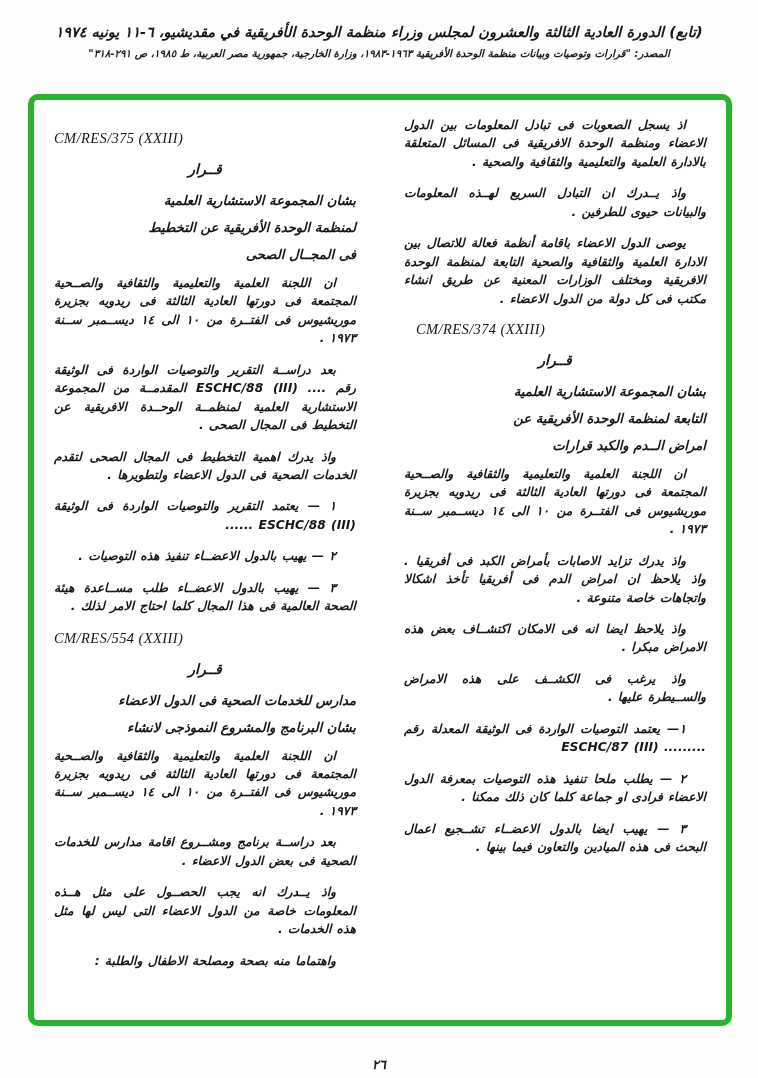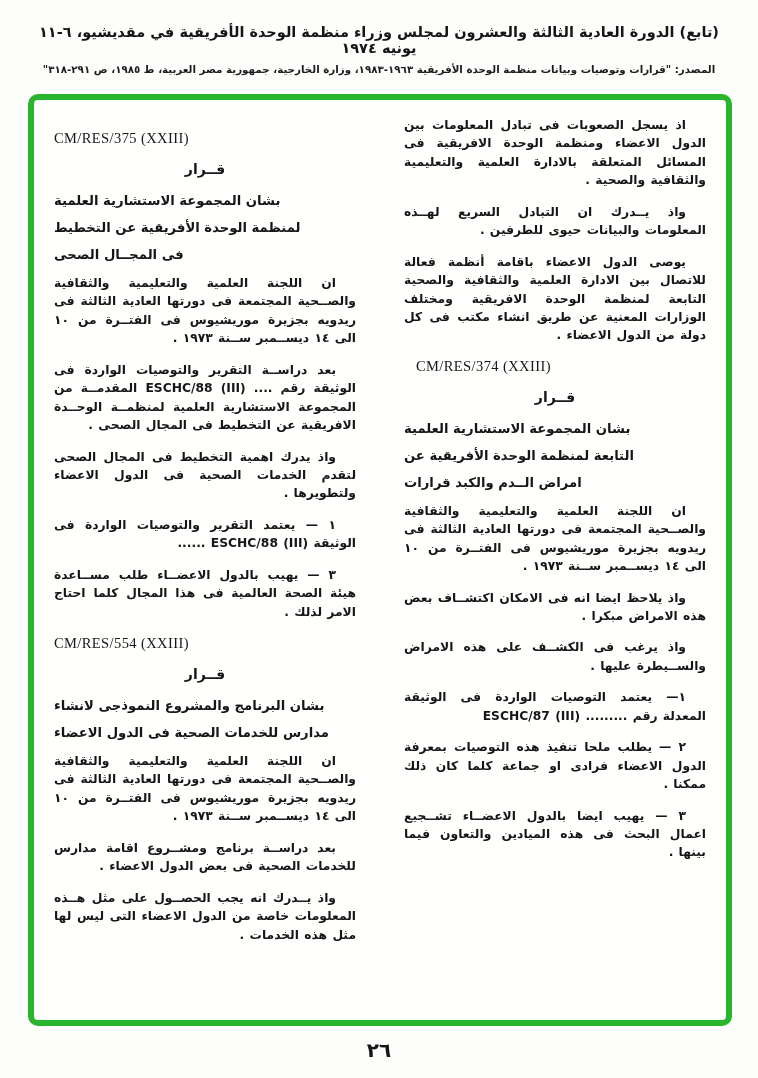--- a/index.html
+++ b/index.html
@@ -7,20 +7,21 @@
     width: 758px; height: 1078px;
     background: #fdfdfb;
     font-family: "DejaVu Sans", sans-serif;
     color: #161616;
     overflow: hidden;
   }
   .page {
     position: relative;
     width: 758px; height: 1078px;
     box-sizing: border-box;
+    font-style: italic;
   }
   
   .page-header {
     direction: rtl;
     text-align: center;
     padding-top: 24px;
   }
   .header-line1 {
     font-size: 14.5px;
     font-weight: bold;
@@ -75,32 +76,32 @@
     margin: 14px 0 14px 0;
   }
   .column:first-child .block-code { margin-top: 4px; margin-left: 12px; }
   .block-qarar {
     text-align: center;
     font-size: 14px;
     font-weight: bold;
     margin: 4px 0 16px 0;
   }
   .block-title {
-    text-align: left;
+    text-align: right;
     font-size: 13.2px;
     font-weight: bold;
     margin: 0 0 12px 0;
   }
   
   .page-number {
     position: absolute;
     left: 0; right: 0;
-    bottom: 16px;
+    bottom: 6px;
     text-align: center;
-    font-size: 20px;
+    font-size: 13px;
     font-weight: bold;
     letter-spacing: 4px;
     direction: rtl;
   }
 </style>
 </head>
 <body>
 
 <div class="page">
 
@@ -114,43 +115,46 @@
       <div class="column">
           <div class="block block-para">اذ يسجل الصعوبات فى تبادل المعلومات بين الدول الاعضاء ومنظمة الوحدة الافريقية فى المسائل المتعلقة بالادارة العلمية والتعليمية والثقافية والصحية .</div>
           <div class="block block-para">واذ يــدرك ان التبادل السريع لهــذه المعلومات والبيانات حيوى للطرفين .</div>
           <div class="block block-para">يوصى الدول الاعضاء باقامة أنظمة فعالة للاتصال بين الادارة العلمية والثقافية والصحية التابعة لمنظمة الوحدة الافريقية ومختلف الوزارات المعنية عن طريق انشاء مكتب فى كل دولة من الدول الاعضاء .</div>
           <div class="block block-code">CM/RES/374 (XXIII)</div>
           <div class="block block-qarar">قــرار</div>
           <div class="block block-title">بشان المجموعة الاستشارية العلمية</div>
           <div class="block block-title">التابعة لمنظمة الوحدة الأفريقية عن</div>
           <div class="block block-title">امراض الــدم والكبد قرارات</div>
           <div class="block block-para">ان اللجنة العلمية والتعليمية والثقافية والصــحية المجتمعة فى دورتها العادية الثالثة فى ريدويه بجزيرة موريشيوس فى الفتــرة من ١٠ الى ١٤ ديســمبر ســنة ١٩٧٣ .</div>
+          <div class="block block-para">واذ يدرك تزايد الاصابات بأمراض الكبد فى أفريقيا . واذ يلاحظ ان امراض الدم فى أفريقيا تأخذ اشكالا واتجاهات خاصة متنوعة .</div>
           <div class="block block-para">واذ يلاحظ ايضا انه فى الامكان اكتشــاف بعض هذه الامراض مبكرا .</div>
           <div class="block block-para">واذ يرغب فى الكشــف على هذه الامراض والســيطرة عليها .</div>
           <div class="block block-para">١— يعتمد التوصيات الواردة فى الوثيقة المعدلة رقم ......... ESCHC/87 (III)</div>
           <div class="block block-para">٢ — يطلب ملحا تنفيذ هذه التوصيات بمعرفة الدول الاعضاء فرادى او جماعة كلما كان ذلك ممكنا .</div>
           <div class="block block-para">٣ — يهيب ايضا بالدول الاعضــاء تشــجيع اعمال البحث فى هذه الميادين والتعاون فيما بينها .</div>
         </div>
       <div class="column">
           <div class="block block-code">CM/RES/375 (XXIII)</div>
           <div class="block block-qarar">قــرار</div>
           <div class="block block-title">بشان المجموعة الاستشارية العلمية</div>
           <div class="block block-title">لمنظمة الوحدة الأفريقية عن التخطيط</div>
           <div class="block block-title">فى المجــال الصحى</div>
           <div class="block block-para">ان اللجنة العلمية والتعليمية والثقافية والصــحية المجتمعة فى دورتها العادية الثالثة فى ريدويه بجزيرة موريشيوس فى الفتــرة من ١٠ الى ١٤ ديســمبر ســنة ١٩٧٣ .</div>
           <div class="block block-para">بعد دراســة التقرير والتوصيات الواردة فى الوثيقة رقم .... ESCHC/88 (III) المقدمــة من المجموعة الاستشارية العلمية لمنظمــة الوحــدة الافريقية عن التخطيط فى المجال الصحى .</div>
           <div class="block block-para">واذ يدرك اهمية التخطيط فى المجال الصحى لتقدم الخدمات الصحية فى الدول الاعضاء ولتطويرها .</div>
           <div class="block block-para">١ — يعتمد التقرير والتوصيات الواردة فى الوثيقة ESCHC/88 (III) ......</div>
+          <div class="block block-para">٢ — يهيب بالدول الاعضــاء تنفيذ هذه التوصيات .</div>
           <div class="block block-para">٣ — يهيب بالدول الاعضــاء طلب مســاعدة هيئة الصحة العالمية فى هذا المجال كلما احتاج الامر لذلك .</div>
           <div class="block block-code">CM/RES/554 (XXIII)</div>
           <div class="block block-qarar">قــرار</div>
+          <div class="block block-title">مدارس للخدمات الصحية فى الدول الاعضاء</div>
           <div class="block block-title">بشان البرنامج والمشروع النموذجى لانشاء</div>
-          <div class="block block-title">مدارس للخدمات الصحية فى الدول الاعضاء</div>
           <div class="block block-para">ان اللجنة العلمية والتعليمية والثقافية والصــحية المجتمعة فى دورتها العادية الثالثة فى ريدويه بجزيرة موريشيوس فى الفتــرة من ١٠ الى ١٤ ديســمبر ســنة ١٩٧٣ .</div>
           <div class="block block-para">بعد دراســة برنامج ومشــروع اقامة مدارس للخدمات الصحية فى بعض الدول الاعضاء .</div>
           <div class="block block-para">واذ يــدرك انه يجب الحصــول على مثل هــذه المعلومات خاصة من الدول الاعضاء التى ليس لها مثل هذه الخدمات .</div>
+          <div class="block block-para">واهتماما منه بصحة ومصلحة الاطفال والطلبة :</div>
         </div>
     </div>
   </div>
 
   <div class="page-number">٢٦</div>
 
 </div>
 
 </body></html>

